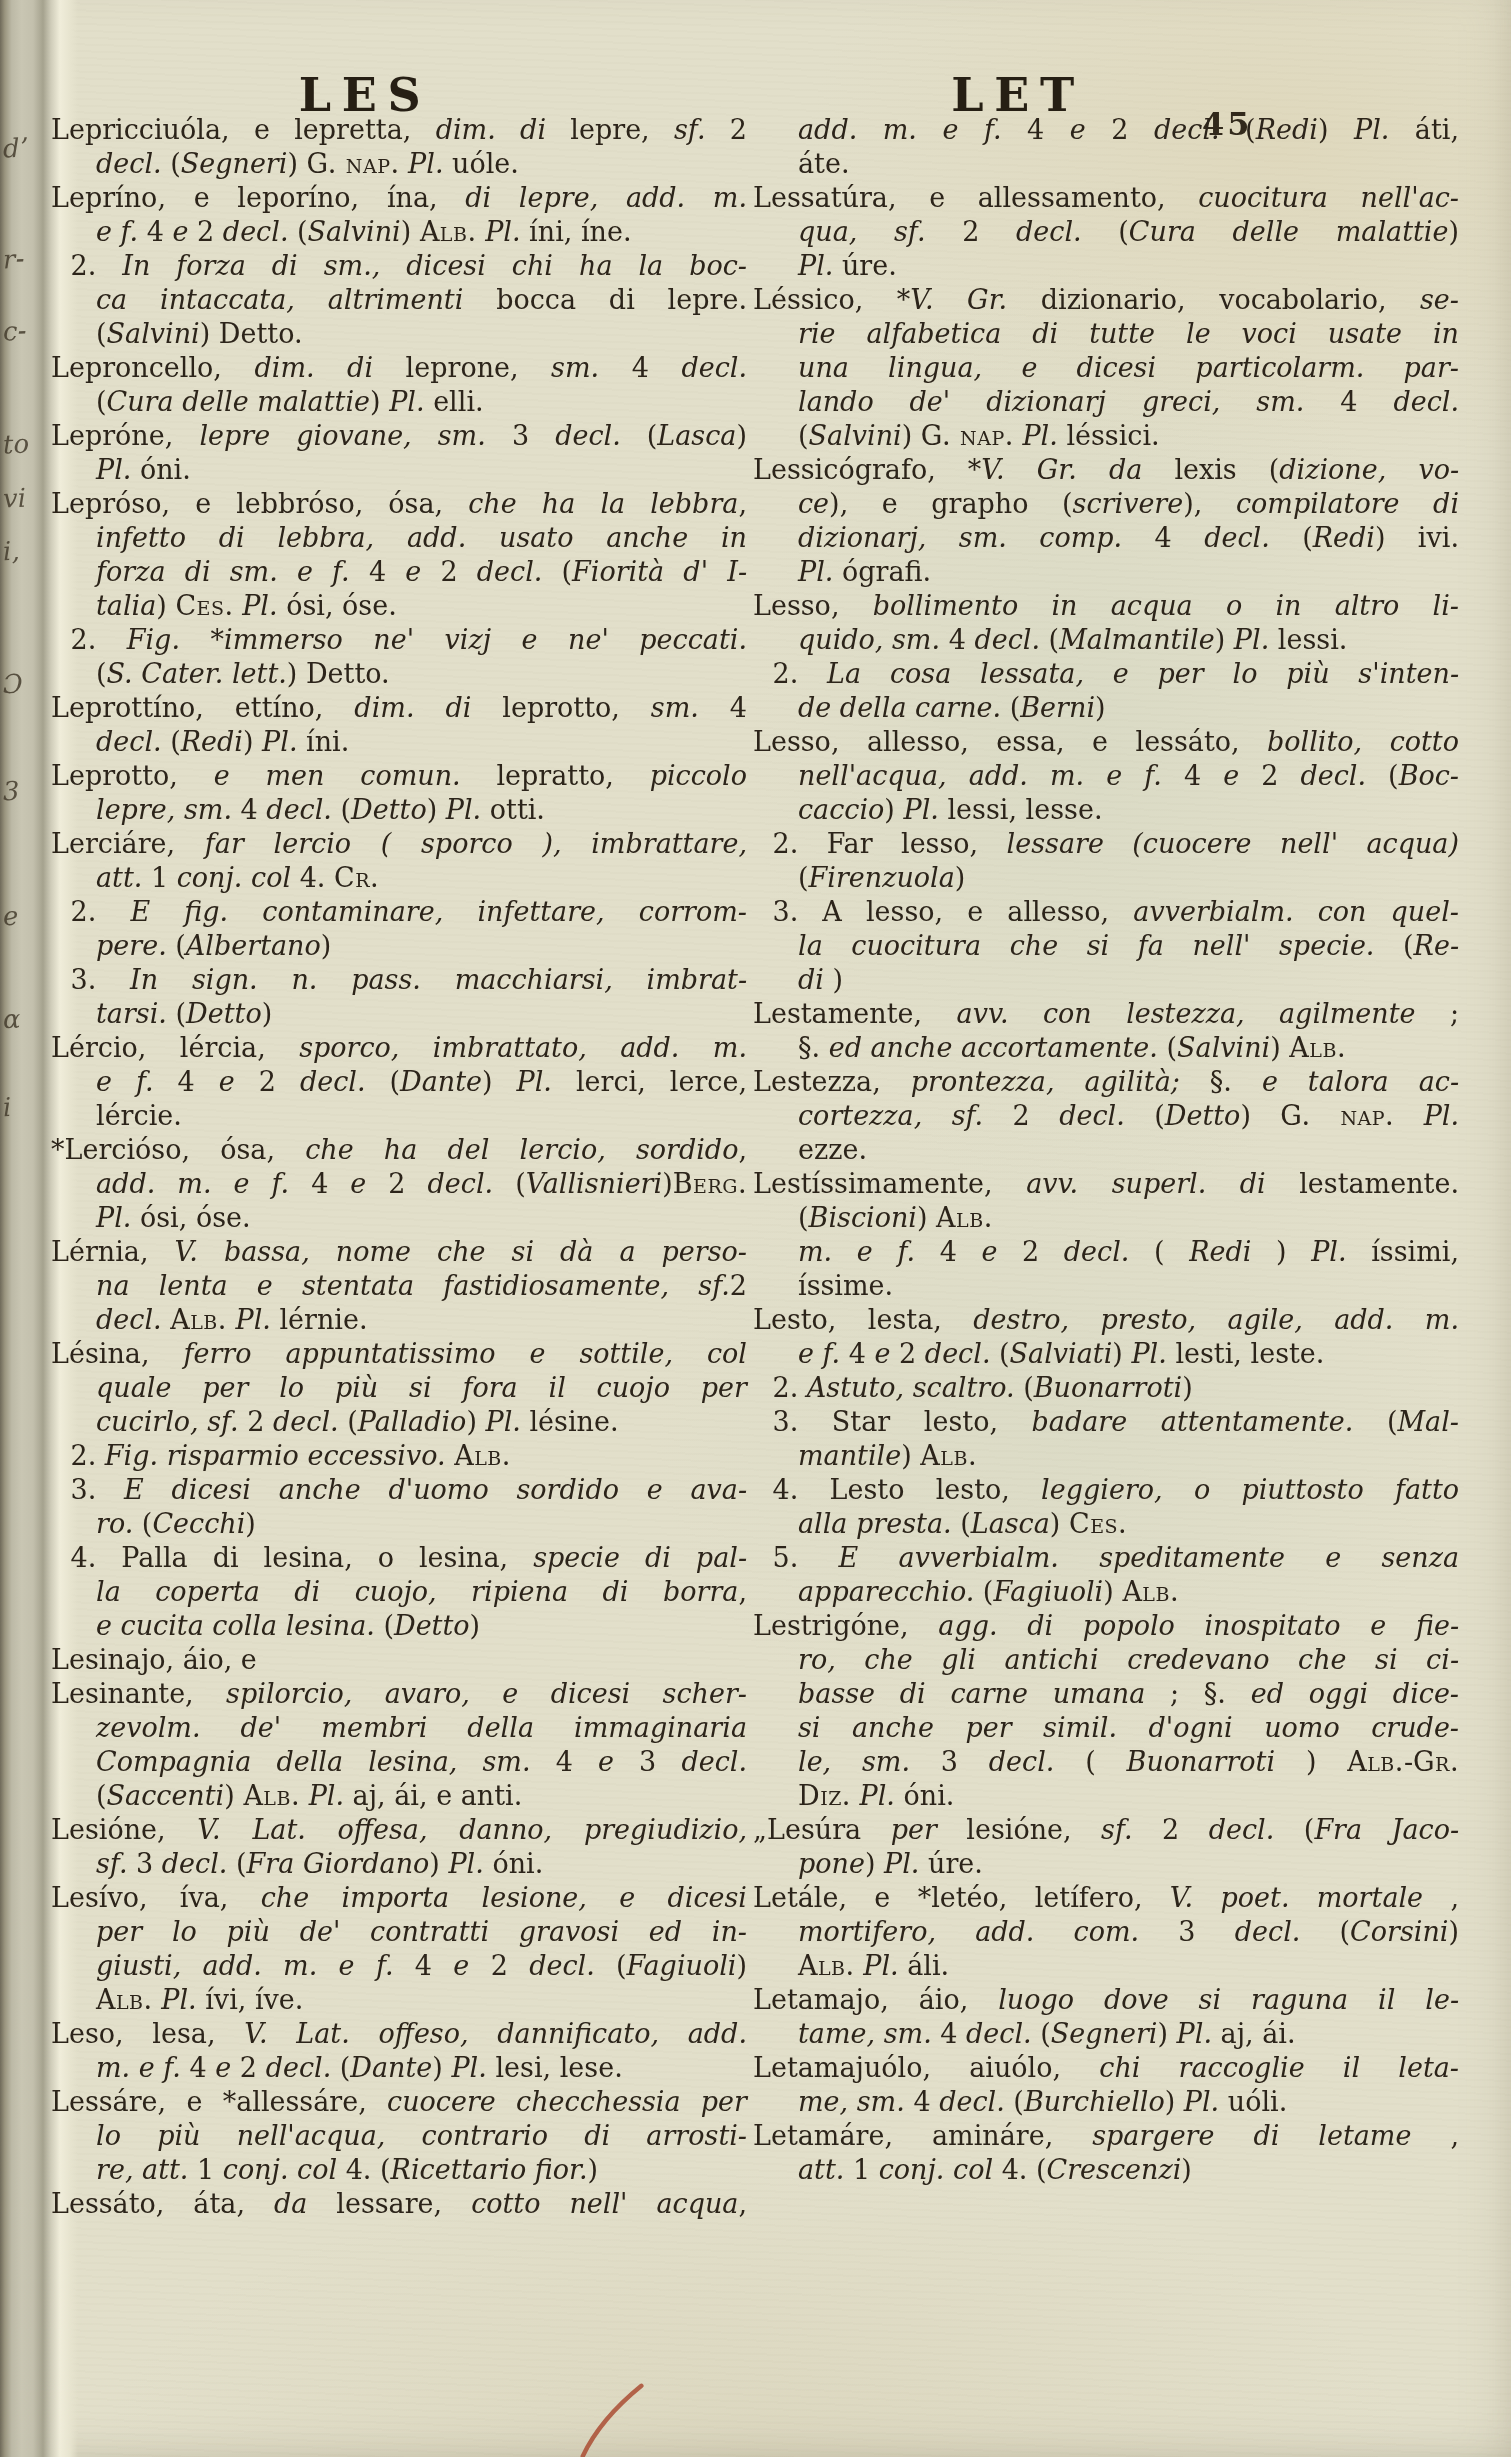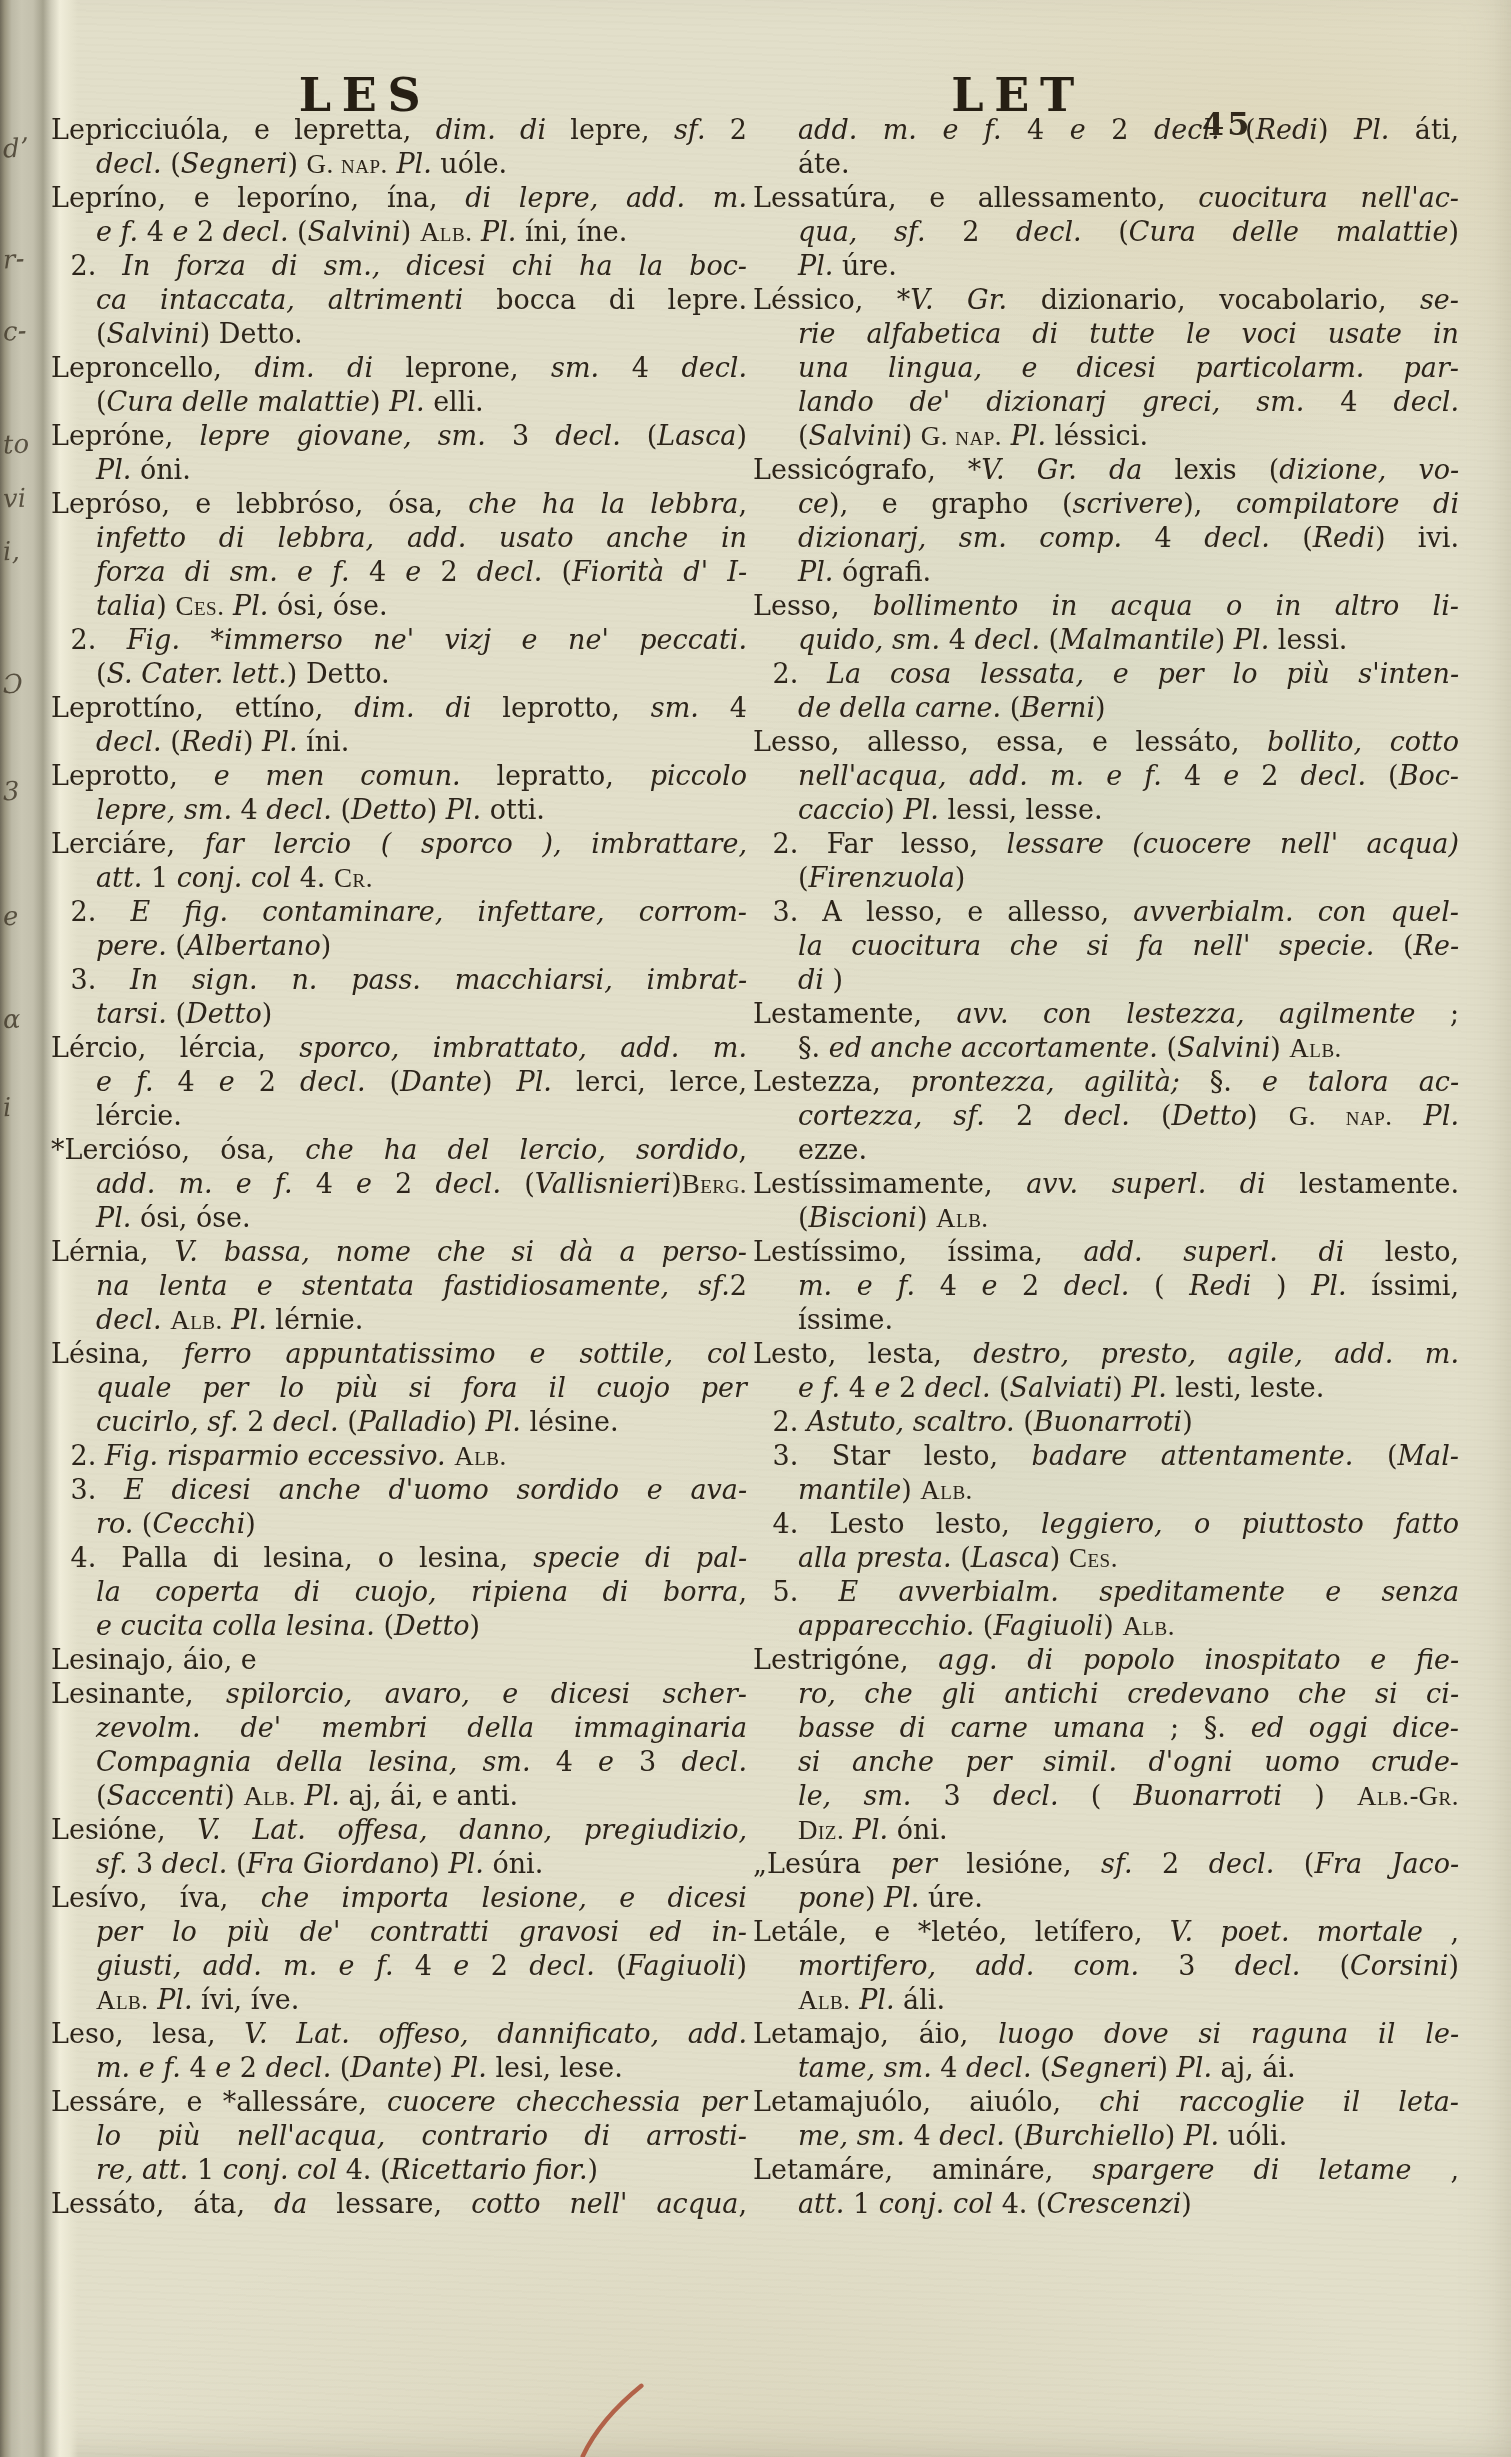--- a/index.html
+++ b/index.html
@@ -48,21 +48,21 @@
   .col-right { left: 753px; width: 706px; }
   .line {
     height: 34px; line-height: 34px; font-size: 27px;
     text-align: justify; text-align-last: justify;
     overflow: visible; white-space: normal;
   }
   .line.end { text-align-last: left; }
   .line.cont  { margin-left: 45px; }
   .line.sense { margin-left: 19.5px; }
   .line .it { font-style: italic; }
-  .line .sc { font-variant: small-caps; letter-spacing: 0.5px; font-family: Liberation Serif, serif; }
+  .line .sc { font-variant: small-caps; letter-spacing: 0.5px; }
   .red-mark { position: absolute; left: 571px; top: 2378px; pointer-events: none; }
 </style>
 </head>
 <body>
 
 <div class="page">
   <div class="gutter">
       <span class="gutter-frag" style="top: 135px;">dʼ</span>
       <span class="gutter-frag" style="top: 246px;">r˗</span>
       <span class="gutter-frag" style="top: 318px;">c˗</span>
@@ -173,21 +173,20 @@
       <div class="line sense">3. A lesso, e allesso, <span class="it">avverbialm. con quel-</span></div>
       <div class="line cont"><span class="it">la cuocitura che si fa nell' specie.</span> (<span class="it">Re-</span></div>
       <div class="line cont end"><span class="it">di</span> )</div>
       <div class="line entry">Lestamente, <span class="it">avv. con lestezza, agilmente</span> ;</div>
       <div class="line cont end">§. <span class="it">ed anche accortamente.</span> (<span class="it">Salvini</span>) <span class="sc">Alb.</span></div>
       <div class="line entry">Lestezza, <span class="it">prontezza, agilità;</span> §. <span class="it">e talora ac-</span></div>
       <div class="line cont"><span class="it">cortezza, sf.</span> 2 <span class="it">decl.</span> (<span class="it">Detto</span>) <span class="sc">G. nap.</span> <span class="it">Pl.</span></div>
       <div class="line cont end">ezze.</div>
       <div class="line entry">Lestíssimamente, <span class="it">avv. superl. di</span> lestamente.</div>
       <div class="line cont end">(<span class="it">Biscioni</span>) <span class="sc">Alb.</span></div>
-      <div class="line entry">Lestíssimo, íssima, <span class="it">add. superl. di</span> lesto,</div>
       <div class="line cont"><span class="it">m. e f.</span> 4 <span class="it">e</span> 2 <span class="it">decl.</span> ( <span class="it">Redi</span> ) <span class="it">Pl.</span> íssimi,</div>
       <div class="line cont end">íssime.</div>
       <div class="line entry">Lesto, lesta, <span class="it">destro, presto, agile, add. m.</span></div>
       <div class="line cont end"><span class="it">e f.</span> 4 <span class="it">e</span> 2 <span class="it">decl.</span> (<span class="it">Salviati</span>) <span class="it">Pl.</span> lesti, leste.</div>
       <div class="line sense end">2. <span class="it">Astuto, scaltro.</span> (<span class="it">Buonarroti</span>)</div>
       <div class="line sense">3. Star lesto, <span class="it">badare attentamente.</span> (<span class="it">Mal-</span></div>
       <div class="line cont end"><span class="it">mantile</span>) <span class="sc">Alb.</span></div>
       <div class="line sense">4. Lesto lesto, <span class="it">leggiero, o piuttosto fatto</span></div>
       <div class="line cont end"><span class="it">alla presta.</span> (<span class="it">Lasca</span>) <span class="sc">Ces.</span></div>
       <div class="line sense">5. <span class="it">E avverbialm. speditamente e senza</span></div>

